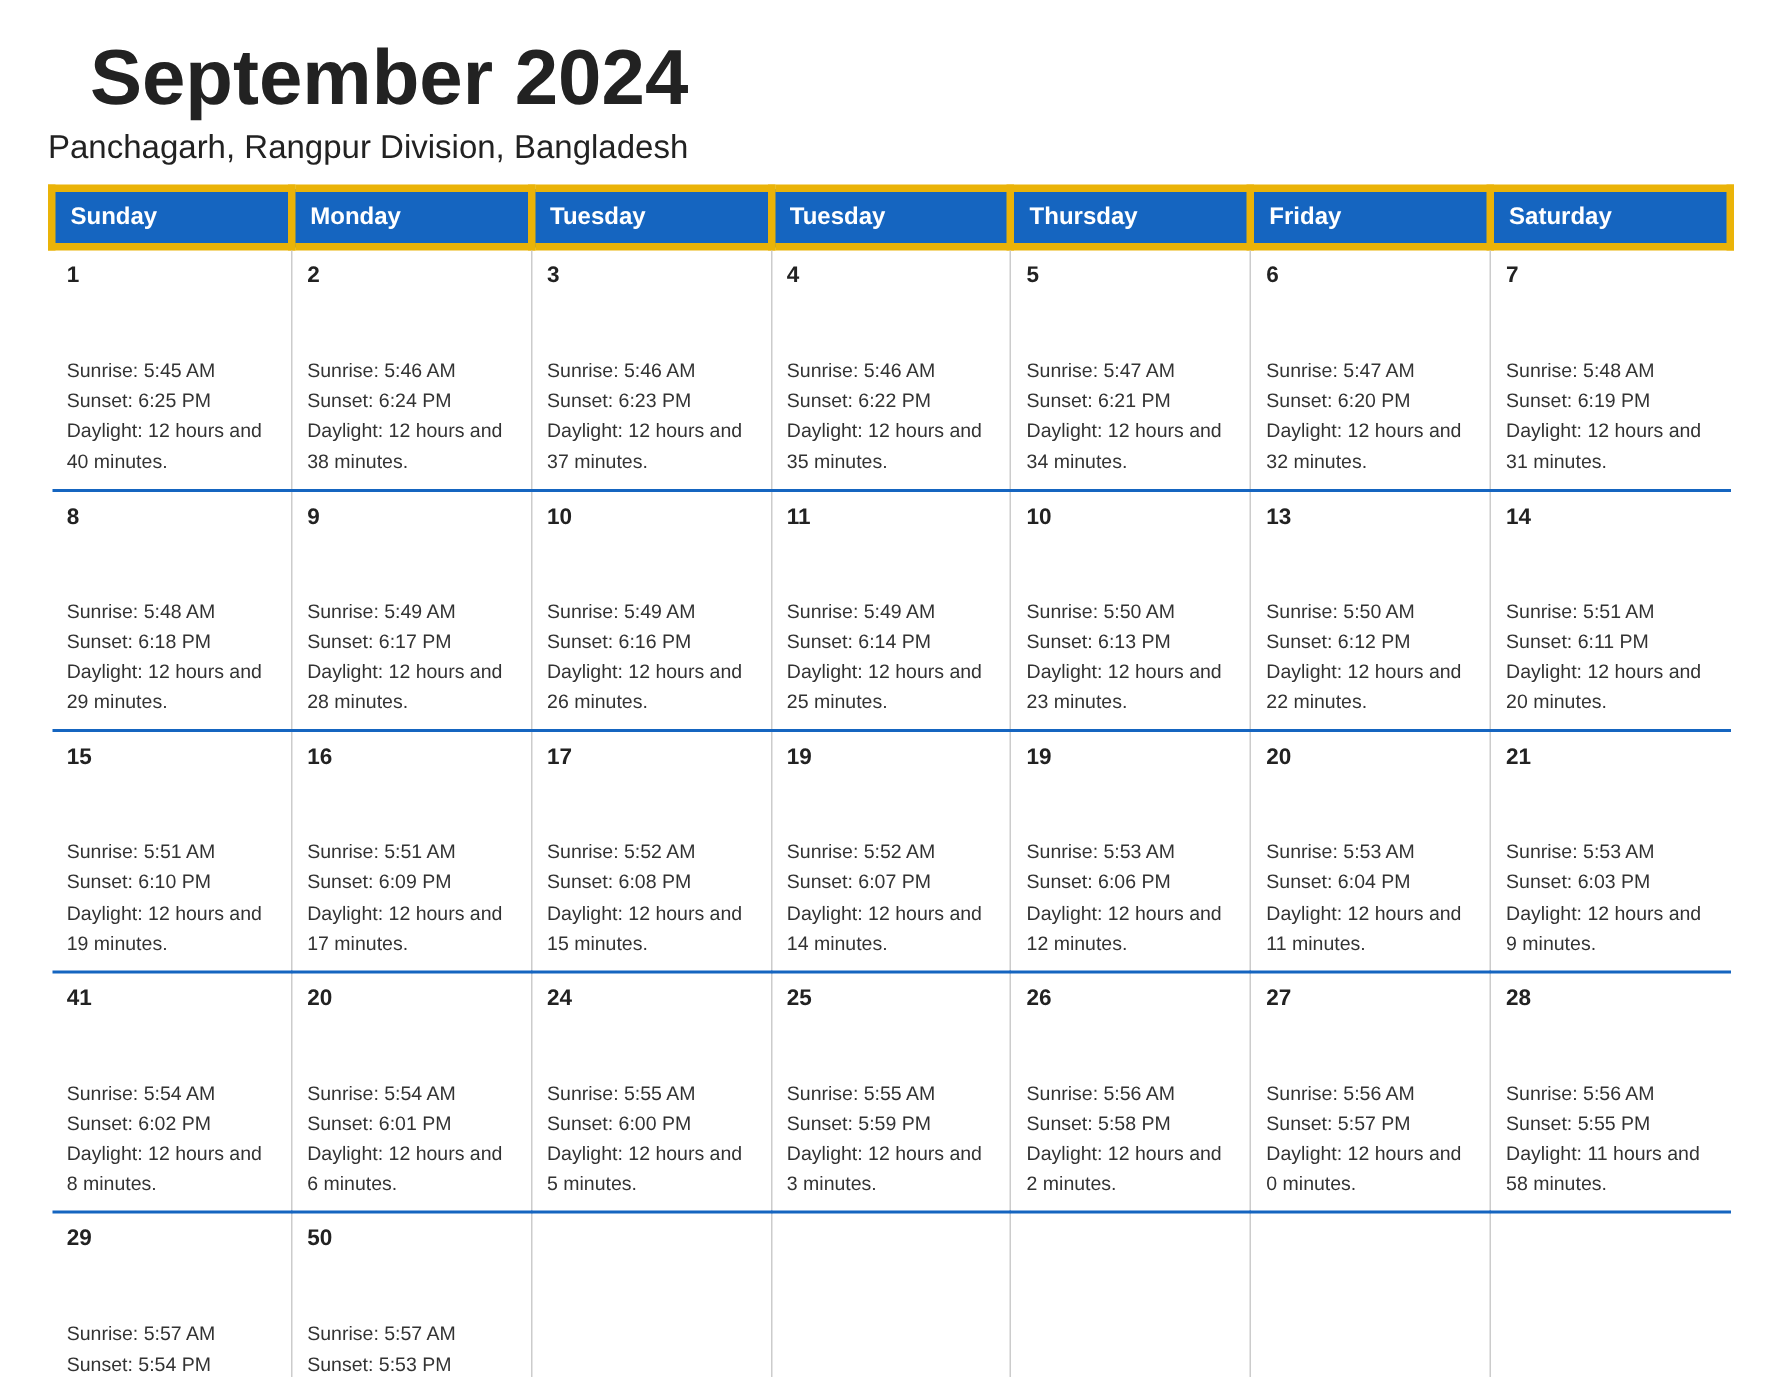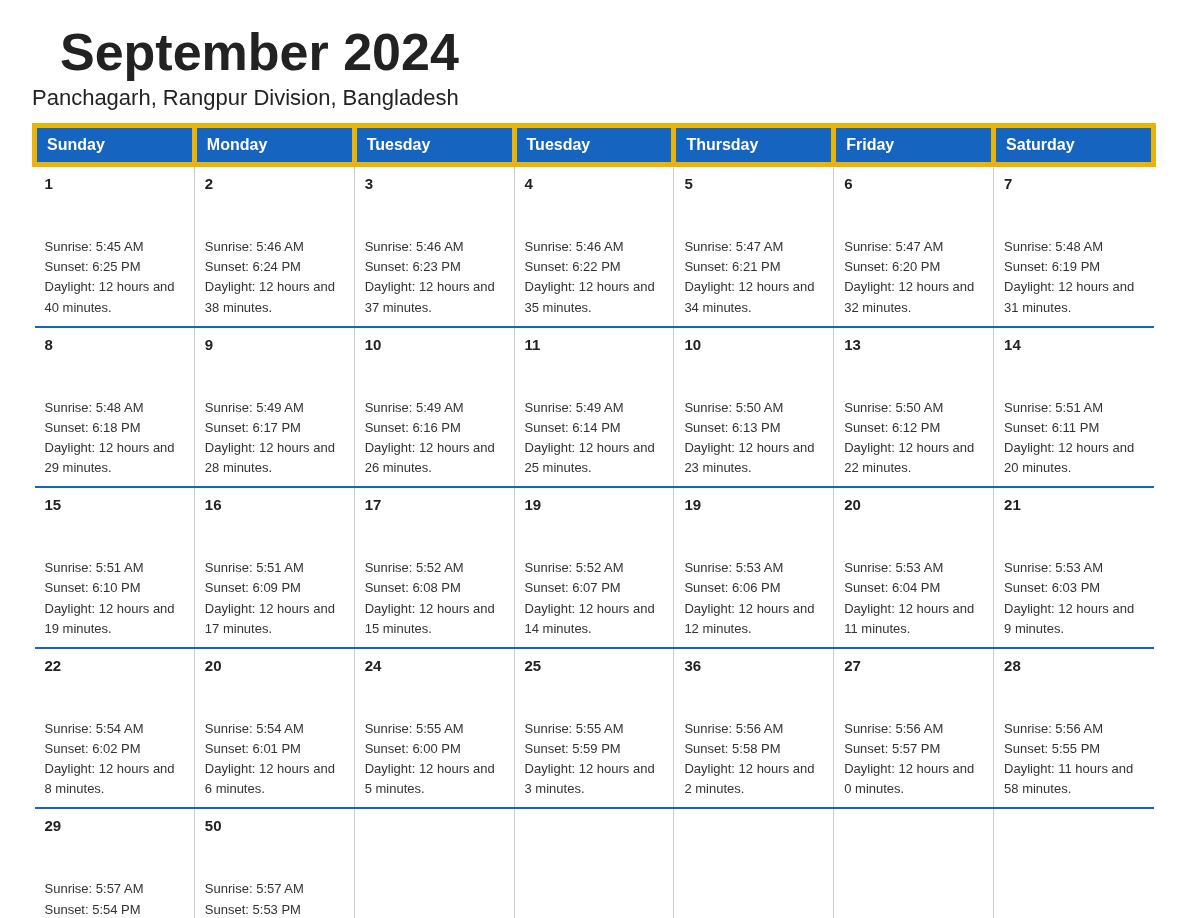--- a/index.html
+++ b/index.html
@@ -204,37 +204,37 @@
           <div class="day-number">20</div>
           <div class="day-info">Sunrise: 5:53 AM<br>Sunset: 6:04 PM<br>Daylight: 12 hours and 11 minutes.</div>
         </td>
         <td>
           <div class="day-number">21</div>
           <div class="day-info">Sunrise: 5:53 AM<br>Sunset: 6:03 PM<br>Daylight: 12 hours and 9 minutes.</div>
         </td>
       </tr>
       <tr>
         <td>
-          <div class="day-number">22</div>
+          <div class="day-number">41</div>
           <div class="day-info">Sunrise: 5:54 AM<br>Sunset: 6:02 PM<br>Daylight: 12 hours and 8 minutes.</div>
         </td>
         <td>
           <div class="day-number">20</div>
           <div class="day-info">Sunrise: 5:54 AM<br>Sunset: 6:01 PM<br>Daylight: 12 hours and 6 minutes.</div>
         </td>
         <td>
           <div class="day-number">24</div>
           <div class="day-info">Sunrise: 5:55 AM<br>Sunset: 6:00 PM<br>Daylight: 12 hours and 5 minutes.</div>
         </td>
         <td>
           <div class="day-number">25</div>
           <div class="day-info">Sunrise: 5:55 AM<br>Sunset: 5:59 PM<br>Daylight: 12 hours and 3 minutes.</div>
         </td>
         <td>
-          <div class="day-number">36</div>
+          <div class="day-number">26</div>
           <div class="day-info">Sunrise: 5:56 AM<br>Sunset: 5:58 PM<br>Daylight: 12 hours and 2 minutes.</div>
         </td>
         <td>
           <div class="day-number">27</div>
           <div class="day-info">Sunrise: 5:56 AM<br>Sunset: 5:57 PM<br>Daylight: 12 hours and 0 minutes.</div>
         </td>
         <td>
           <div class="day-number">28</div>
           <div class="day-info">Sunrise: 5:56 AM<br>Sunset: 5:55 PM<br>Daylight: 11 hours and 58 minutes.</div>
         </td>

